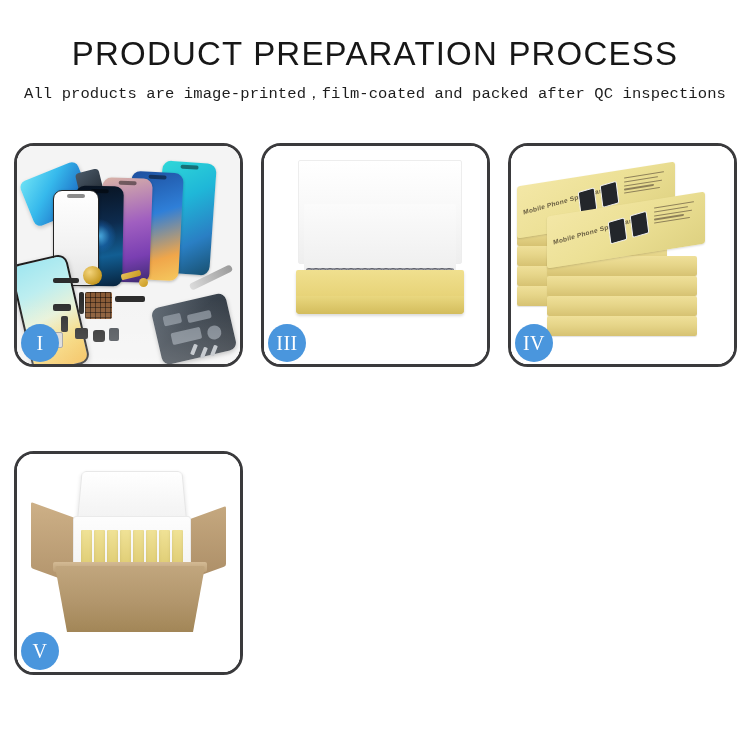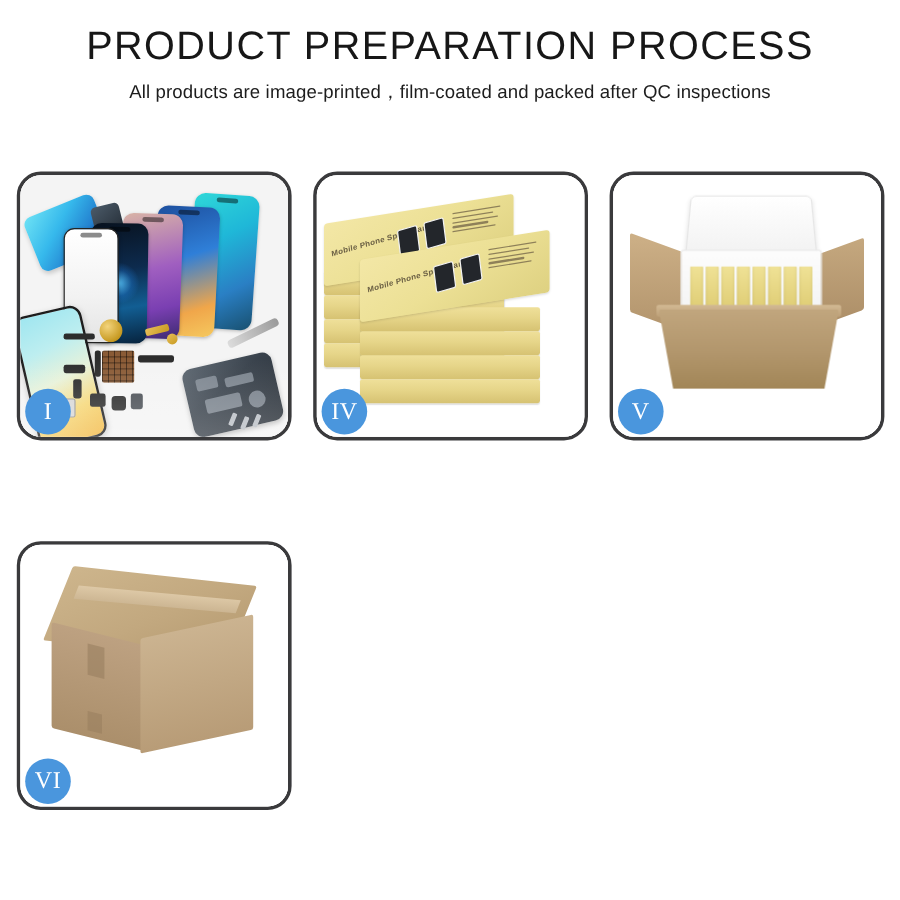--- a/index.html
+++ b/index.html
@@ -11,33 +11,33 @@
     width: 750px;
     height: 750px;
     font-family: "Liberation Sans", sans-serif;
     overflow: hidden;
     position: relative;
   }
 
   .page { position: relative; width: 750px; height: 750px; background:#fff; }
 
   
-  .header { text-align: center; padding-top: 20px; }
+  .header { text-align: center; padding-top: 36px; }
   .title {
     font-family: "Liberation Sans", sans-serif;
     font-size: 33px;
     font-weight: 400;
     letter-spacing: 1.2px;
     color: #171717;
     line-height: 1.1;
     margin: 0;
     white-space: nowrap;
   }
   .subtitle {
-    font-family: Liberation Sans, sans-serif;
+    font-family: Liberation Mono, monospace;
     font-size: 15.5px;
     font-weight: 400;
     color: #1d1d1d;
     margin: 11px 0 0 0;
     letter-spacing: 0.1px;
     white-space: nowrap;
   }
 
   
   .grid {
@@ -422,20 +422,32 @@
               <i style="left:10px;top:3px;"></i>
               <i style="left:20px;top:1px;"></i>
           </div>
           <div class="overlay-fade"></div>
         </div>
       </div>
       <div class="badge">I</div>
     </div>
 
 
+    <div class="panel p3">
+      <div class="panel-inner">
+        <div class="scene">
+          <div class="box3-lid"></div>
+          <div class="box3-foam"></div>
+          <div class="box3-contents"></div>
+          <div class="box3-tray"></div>
+          <div class="box3-front-flap"></div>
+        </div>
+      </div>
+      <div class="badge">III</div>
+    </div>
 
     <div class="panel p4">
       <div class="panel-inner">
         <div class="scene">
           <div class="stack">
             <div class="sbox" style="left:0px;top:58px;"></div>
             <div class="sbox" style="left:0px;top:78px;"></div>
             <div class="sbox" style="left:0px;top:98px;"></div>
             <div class="sbox" style="left:0px;top:118px;"></div>
             <div class="sbox-top" style="left:0px;top:6px;">
@@ -491,28 +503,15 @@
               <i></i>
               <i></i>
           </div>
           <div class="carton-rim"></div>
           <div class="carton-front"></div>
         </div>
       </div>
       <div class="badge">V</div>
     </div>
 
-    <div class="panel p6">
-      <div class="panel-inner">
-        <div class="scene">
-          <div class="c6-top"></div>
-          <div class="c6-tape"></div>
-          <div class="c6-left"></div>
-          <div class="c6-right"></div>
-          <div class="c6-seam"></div>
-          <div class="c6-seam2"></div>
-        </div>
-      </div>
-      <div class="badge">VI</div>
-    </div>
 
   </div>
 </div>
 
 </body></html>

